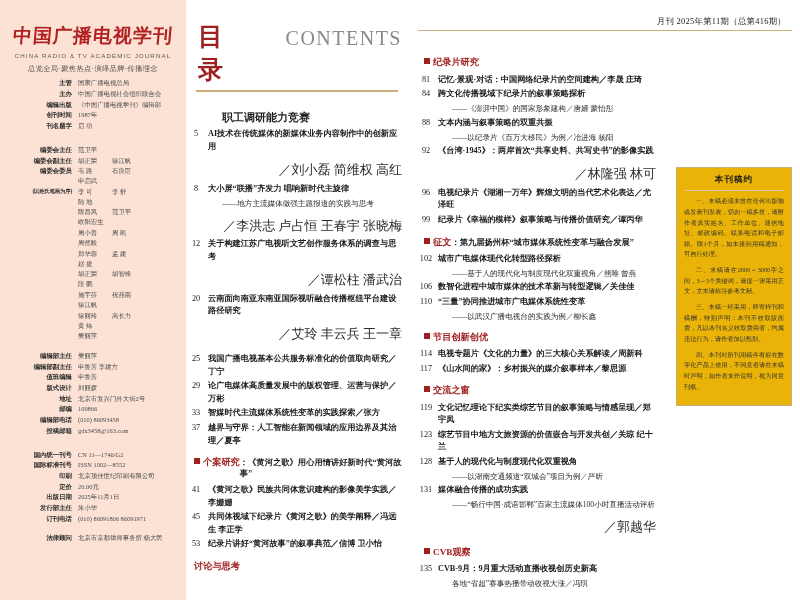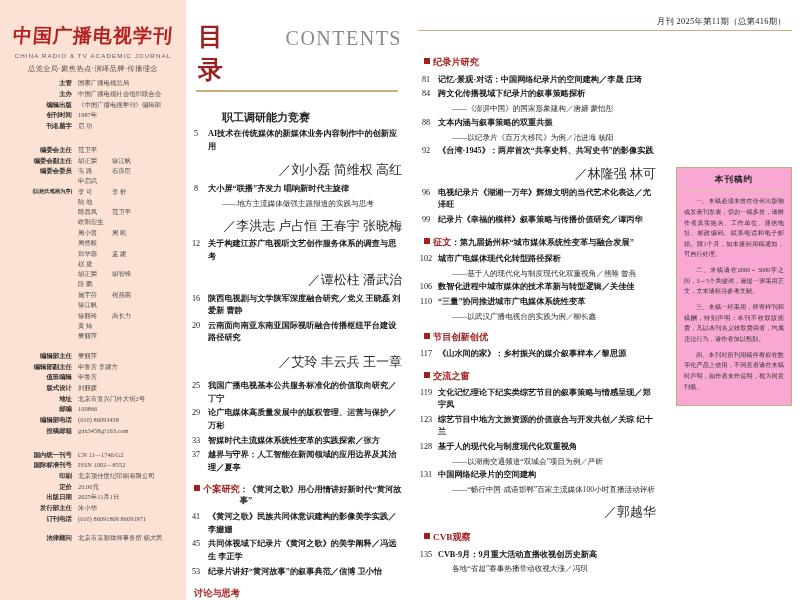--- a/index.html
+++ b/index.html
@@ -234,21 +234,21 @@
     flex: none;
   }
   .right-side {
     flex: 1;
     padding-top: 120px;
   }
 
   
   .side-box {
     border: 1px solid #c9ad7a;
-    background: #f9a8d4;
+    background: #eab308;
     padding: 6px 7px 8px 7px;
     box-sizing: border-box;
   }
   .side-box-title {
     text-align: center;
     font-size: 8.6px;
     font-weight: bold;
     color: #1a1a1a;
     letter-spacing: 1px;
     padding-bottom: 4px;
@@ -464,24 +464,20 @@
         </div>
       <div class="sub-line">——地方主流媒体做强主题报道的实践与思考</div>
       <div class="auth-line">／李洪志  卢占恒  王春宇  张晓梅</div>
 
       <div class="entry">
           <span class="pg">12</span>
           <span class="ttl">关于构建江苏广电视听文艺创作服务体系的调查与思考</span>
         </div>
       <div class="auth-line">／谭松柱  潘武治</div>
 
-      <div class="entry">
-          <span class="pg">16</span>
-          <span class="ttl">陕西电视剧与文学陕军深度融合研究／党义  王晓磊  刘爱新  曹静</span>
-        </div>
 
       <div class="entry">
           <span class="pg">20</span>
           <span class="ttl">云南面向南亚东南亚国际视听融合传播枢纽平台建设路径研究</span>
         </div>
       <div class="auth-line">／艾玲  丰云兵  王一章</div>
     </div>
 
     <div class="section">
       <div class="entry">
@@ -593,20 +589,24 @@
             </div>
           <div class="sub-line">——以武汉广播电视台的实践为例／柳长鑫</div>
         </div>
 
         <div class="section">
           <div class="sec-title">
             <span class="sec-sq"></span>
             <span class="sec-name">节目创新创优</span>
           </div>
           <div class="entry">
+              <span class="pg">114</span>
+              <span class="ttl">电视专题片《文化的力量》的三大核心关系解读／周新科</span>
+            </div>
+          <div class="entry">
               <span class="pg">117</span>
               <span class="ttl">《山水间的家》：乡村振兴的媒介叙事样本／黎思源</span>
             </div>
         </div>
 
         <div class="section">
           <div class="sec-title">
             <span class="sec-sq"></span>
             <span class="sec-name">交流之窗</span>
           </div>
@@ -618,21 +618,21 @@
               <span class="pg">123</span>
               <span class="ttl">综艺节目中地方文旅资源的价值嵌合与开发共创／关琼  纪十兰</span>
             </div>
           <div class="entry">
               <span class="pg">128</span>
               <span class="ttl">基于人的现代化与制度现代化双重视角</span>
             </div>
           <div class="sub-line">——以湖南交通频道“双城会”项目为例／严昕</div>
           <div class="entry">
               <span class="pg">131</span>
-              <span class="ttl">中国网络纪录片的空间建构</span>
+              <span class="ttl">媒体融合传播的成功实践</span>
             </div>
           <div class="sub-line">——“畅行中国·成语邯郸”百家主流媒体100小时直播活动评析</div>
           <div class="auth-line">／郭越华</div>
         </div>
 
         <div class="section">
           <div class="sec-title">
             <span class="sec-sq"></span>
             <span class="sec-name">CVB观察</span>
           </div>

